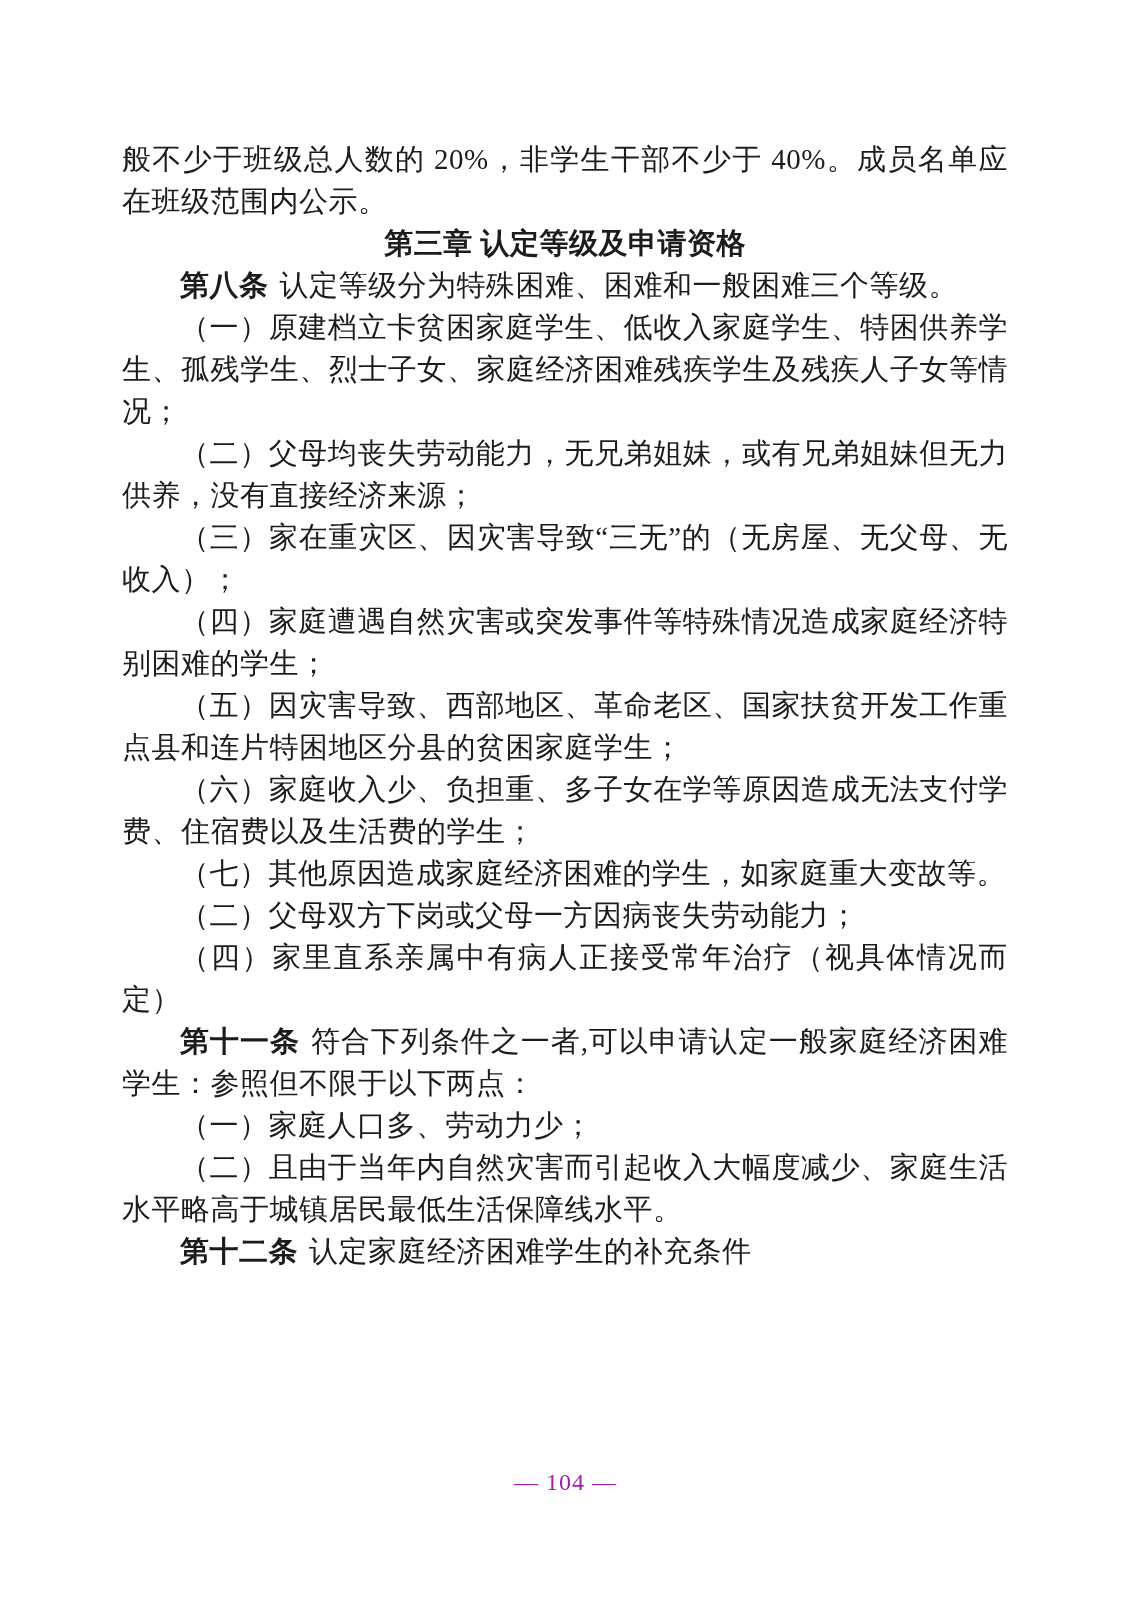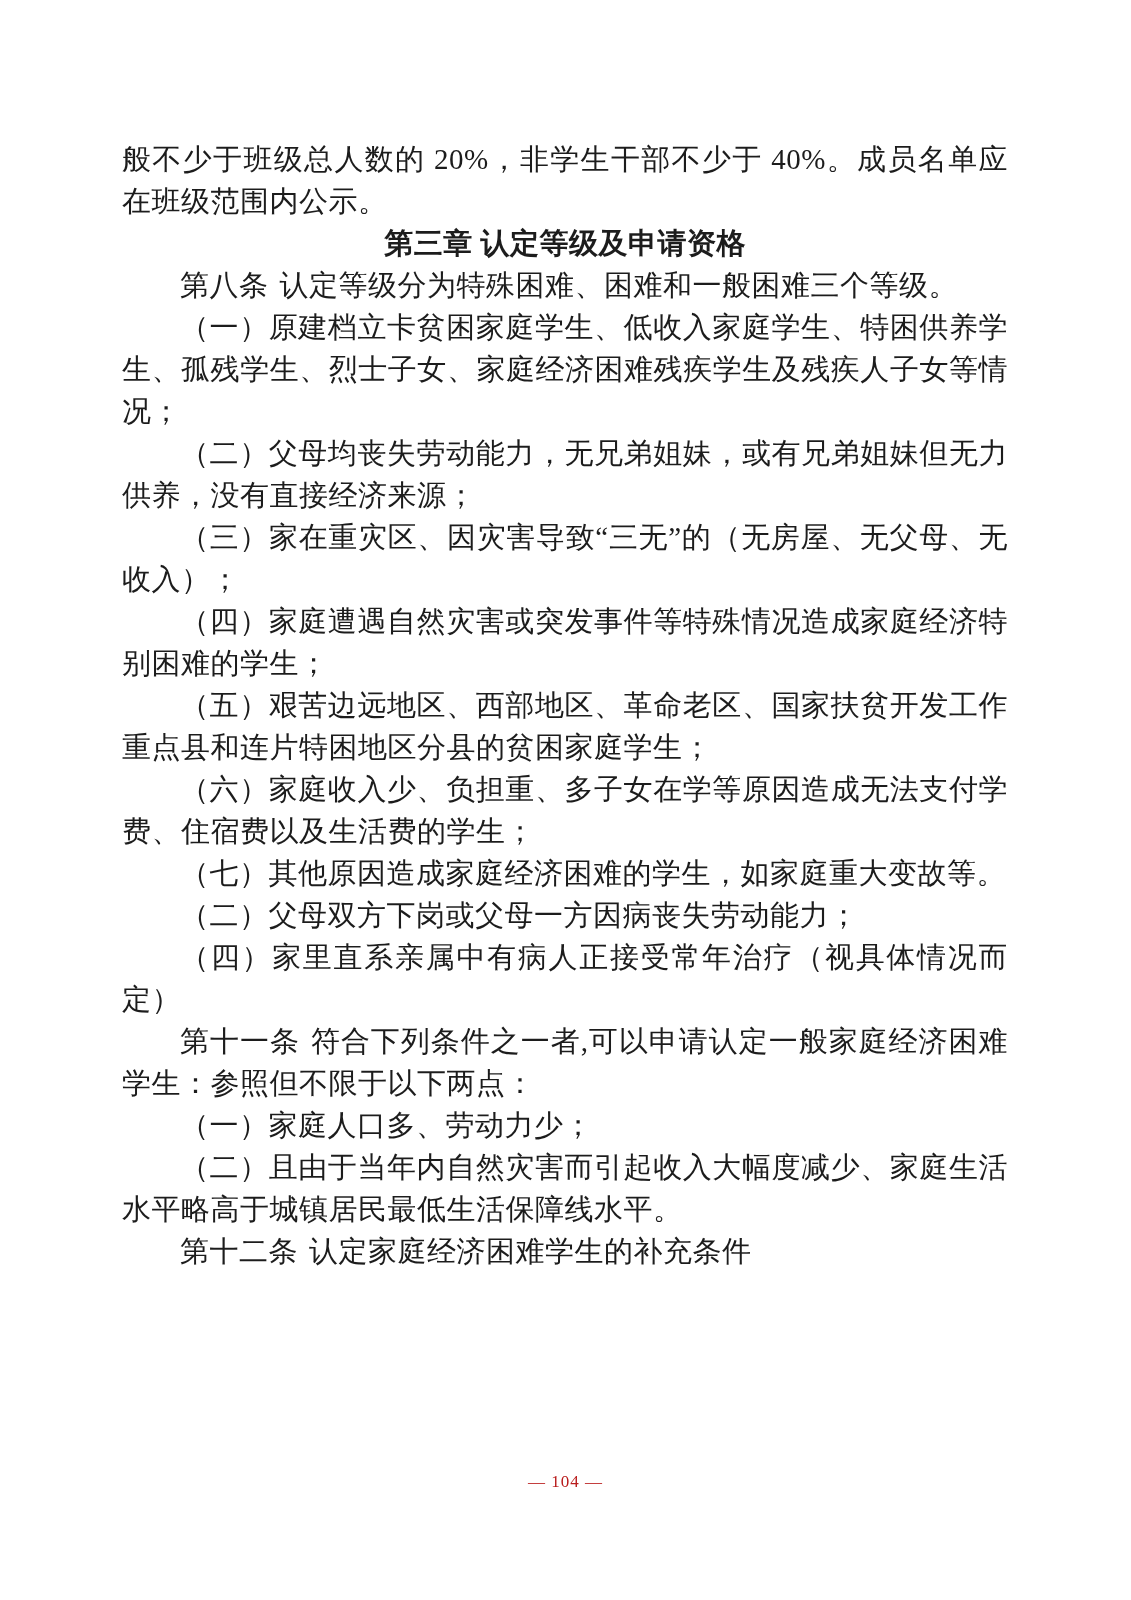--- a/index.html
+++ b/index.html
@@ -24,42 +24,42 @@
     text-align: justify;
     letter-spacing: 0.5px;
   }
   .para {
     text-indent: 2em;
   }
   .para.no-indent {
     text-indent: 0;
   }
   .lead {
-    font-weight: normal;
+    font-weight: bold;
     margin-right: 0.38em;
   }
   .lead:empty { display: none; margin: 0; }
   .chapter {
     text-align: center;
     font-weight: bold;
     font-size: 29px;
     line-height: 42px;
     text-indent: 0;
     font-family: Liberation Serif, serif;
   }
   .footer {
     position: absolute;
     left: 0;
     width: 100%;
     top: 1466px;
     text-align: center;
-    font-size: 17px;
+    font-size: 24px;
     line-height: 32px;
     letter-spacing: 1px;
-    color: #b91c1c;
+    color: #a21caf;
   }
 </style>
 </head>
 <body>
 
 <div class="page">
   <div class="content">
 
     <p class="para no-indent"><span>般不少于班级总人数的 20%，非学生干部不少于 40%。成员名单应在班级范围内公示。</span></p>
 
@@ -69,21 +69,21 @@
 
 
     <p class="para"><span>（一）原建档立卡贫困家庭学生、低收入家庭学生、特困供养学生、孤残学生、烈士子女、家庭经济困难残疾学生及残疾人子女等情况；</span></p>
 
     <p class="para"><span>（二）父母均丧失劳动能力，无兄弟姐妹，或有兄弟姐妹但无力供养，没有直接经济来源；</span></p>
 
     <p class="para"><span>（三）家在重灾区、因灾害导致“三无”的（无房屋、无父母、无收入）；</span></p>
 
     <p class="para"><span>（四）家庭遭遇自然灾害或突发事件等特殊情况造成家庭经济特别困难的学生；</span></p>
 
-    <p class="para"><span>（五）艰苦边远地区、西部地区、革命老区、国家扶贫开发工作重点县和连片特困地区分县的贫困家庭学生；</span></p>
+    <p class="para"><span>（五）因灾害导致、西部地区、革命老区、国家扶贫开发工作重点县和连片特困地区分县的贫困家庭学生；</span></p>
 
     <p class="para"><span>（六）家庭收入少、负担重、多子女在学等原因造成无法支付学费、住宿费以及生活费的学生；</span></p>
 
     <p class="para"><span>（七）其他原因造成家庭经济困难的学生，如家庭重大变故等。</span></p>
 
 
 
     <p class="para"><span>（二）父母双方下岗或父母一方因病丧失劳动能力；</span></p>
 
 

